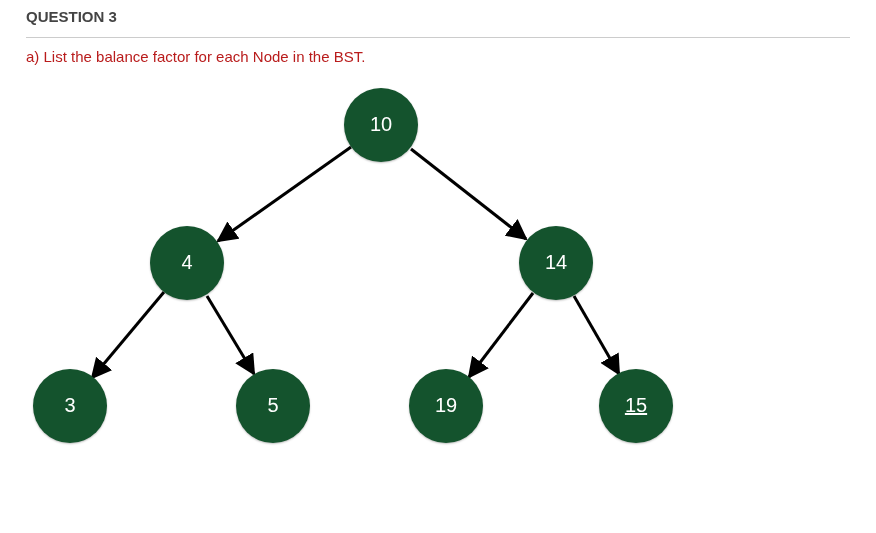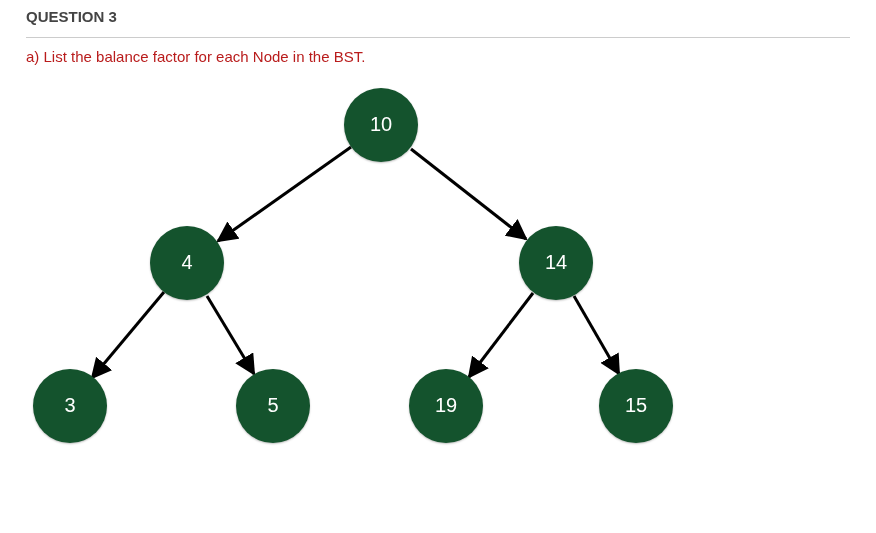--- a/index.html
+++ b/index.html
@@ -75,16 +75,16 @@
       <line x1="507" y1="212" x2="443" y2="296" stroke="#000" stroke-width="3" marker-end="url(#arrow)"></line>
       <line x1="548" y1="215" x2="593" y2="293" stroke="#000" stroke-width="3" marker-end="url(#arrow)"></line>
     </svg>
     <div class="nodes">
       <div class="node" style="left:318px; top:7px;">10</div>
       <div class="node" style="left:124px; top:145px;">4</div>
       <div class="node" style="left:493px; top:145px;">14</div>
       <div class="node" style="left:7px; top:288px;">3</div>
       <div class="node" style="left:210px; top:288px;">5</div>
       <div class="node" style="left:383px; top:288px;">19</div>
-      <div class="node" style="left:573px; top:288px;">15</div>
+      <div class="node" style="left:573px; top:288px;text-decoration:underline;">15</div>
     </div>
   </div>
 </div>
 
 </body></html>

